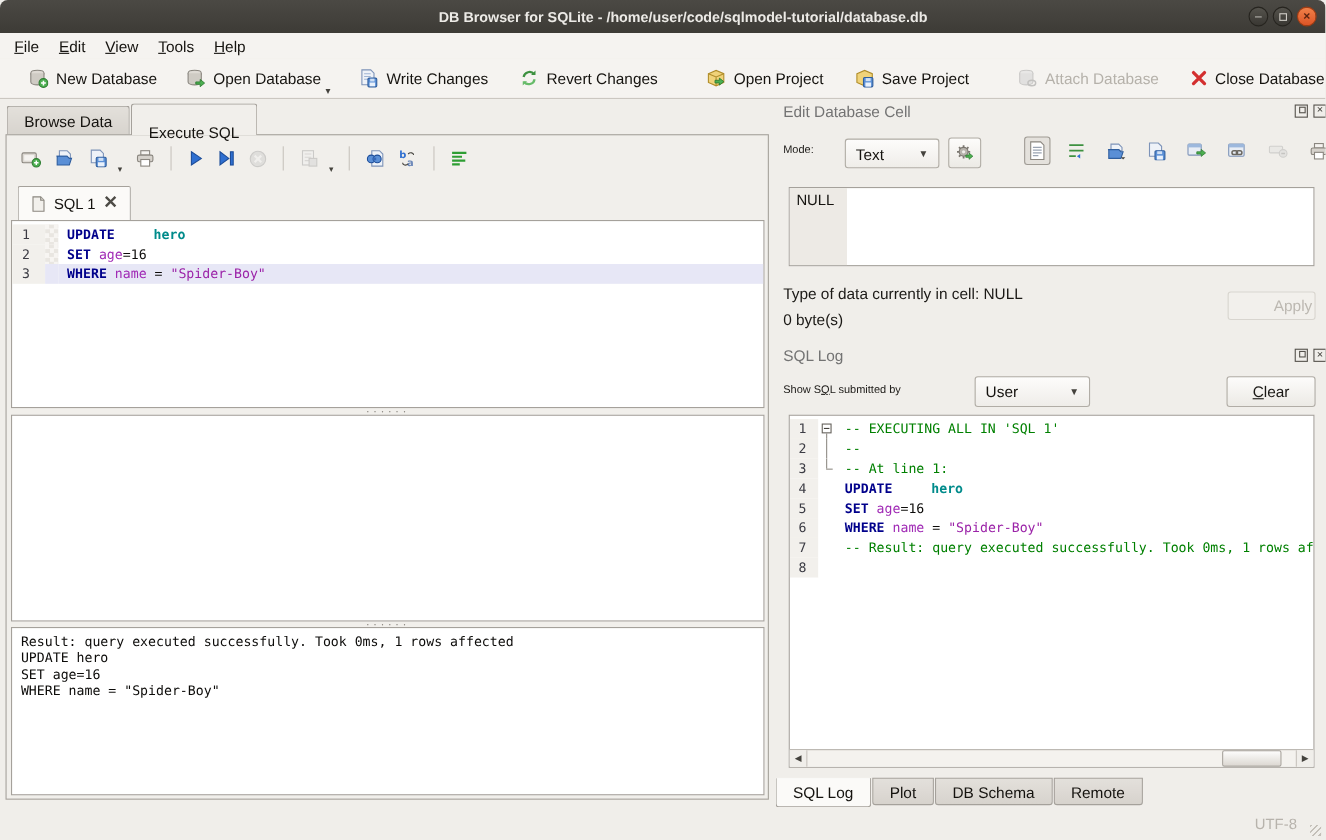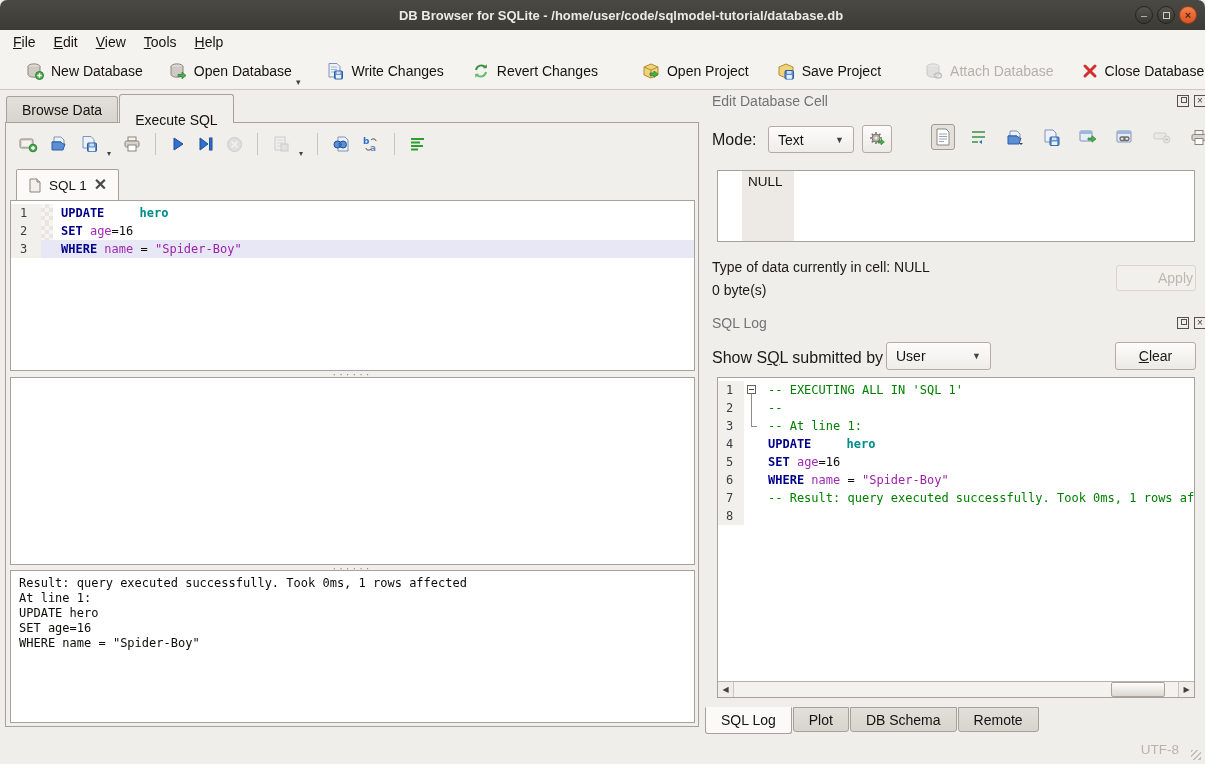--- a/index.html
+++ b/index.html
@@ -102,40 +102,40 @@
   .fold-start::after { content:""; position:absolute; left:7px; top:13px; bottom:0; width:1px; background:#908c85; }
   .fold-mid::before { content:""; position:absolute; left:7px; top:0; bottom:0; width:1px; background:#908c85; }
   .fold-end::before { content:""; position:absolute; left:7px; top:0; height:9px; width:1px; background:#908c85; }
   .fold-end::after { content:""; position:absolute; left:7px; top:9px; width:6px; height:1px; background:#908c85; }
   
   .dock-title { position:absolute; font-size:14px; color:#737373; }
   .dock-btns { position:absolute; display:flex; gap:5px; }
   .dock-btn { width:12px; height:12px; border:1px solid #55524c; position:relative;
     display:flex; align-items:center; justify-content:center; font-size:10px; color:#44423d; line-height:1; background:#f0eeea; }
   .dock-btn.float::after { content:""; position:absolute; right:1px; top:1px; width:4px; height:4px; border:1px solid #55524c; }
-  .label { position:absolute; font-size:16px; color:#1b1916; }
+  .label { position:absolute; font-size:10px; color:#1b1916; }
   .combo {
     position:absolute; height:27px; border:1px solid #b1ada6; border-radius:3px;
     background:linear-gradient(#fdfcfb,#efedе9); background:linear-gradient(#fdfcfb,#efede9);
     display:flex; align-items:center; padding:0 9px; font-size:14px;
   }
   .combo .caret { margin-left:auto; font-size:9px; color:#44423d; padding-left:10px; }
   .push-btn {
     position:absolute; border:1px solid #b1ada6; border-radius:3px;
     background:linear-gradient(#fdfcfb,#eceae5); font-size:14px; color:#1b1916;
     display:flex; align-items:center; justify-content:center;
   }
   .push-btn.disabled { border-color:#d8d5cf; background:#f2f0ec; color:#bcb8b1; }
   .gear-btn { position:absolute; width:30px; height:28px; border:1px solid #b1ada6; border-radius:3px;
     background:linear-gradient(#fdfcfb,#eceae5); display:flex; align-items:center; justify-content:center; }
   .cellbar { position:absolute; display:flex; align-items:center; gap:11px; }
   .cellbtn { padding:3px; border:1px solid transparent; display:flex; }
   .cellbtn.pressed { border-color:#9f9b94; background:#e4e1dc; border-radius:3px; }
   .cellbtn.disabled svg { opacity:.4; filter:grayscale(1); }
-  .edit-box { position:absolute; left:717px; top:170px; width:478px; height:72px; border:1px solid #a5a19b; background:#fff; display:flex;padding-left:24px; }
+  .edit-box { position:absolute; left:717px; top:170px; width:478px; height:72px; border:1px solid #a5a19b; background:#fff; display:flex; }
   .edit-gutter { width:52px; background:#edeae5; padding:3px 0 0 6px; font-size:13.5px; }
   .log-box { position:absolute; left:717px; top:377px; width:478px; height:321px; border:1px solid #a5a19b; background:#fff; display:flex; flex-direction:column; }
   .log-code { flex:1; overflow:hidden; padding-top:3px; }
   .log-code .ln { width:26px; padding-left:8px; }
   
   .hscroll { flex:none; height:16px; border-top:1px solid #b7b3ac; display:flex; background:#f4f2ee; }
   .hs-arrow { width:16px; flex:none; display:flex; align-items:center; justify-content:center;
     font-size:8px; color:#44423d; background:#f0eeea; }
   .hs-arrow.left { border-right:1px solid #c8c4be; }
   .hs-arrow.right { border-left:1px solid #c8c4be; }
@@ -372,21 +372,20 @@
     </div>
 
   <div class="pane grid-pane"></div>
 
   <div class="splitter" style="top:442px">
       <span>······</span>
     </div>
 
   <div class="pane msg-pane">
       <div>Result: query executed successfully. Took 0ms, 1 rows affected</div>
-      <div>At line 1:</div>
       <div>UPDATE hero</div>
       <div>SET age=16</div>
       <div>WHERE name = "Spider-Boy"</div>
     </div>
 </div>
 
 <div class="dock-title" style="left:712px; top:93px;">Edit Database Cell</div>
 <div class="dock-btns" style="left:1177px; top:95px;">
   <span class="dock-btn float"></span>
   <span class="dock-btn">×</span>

